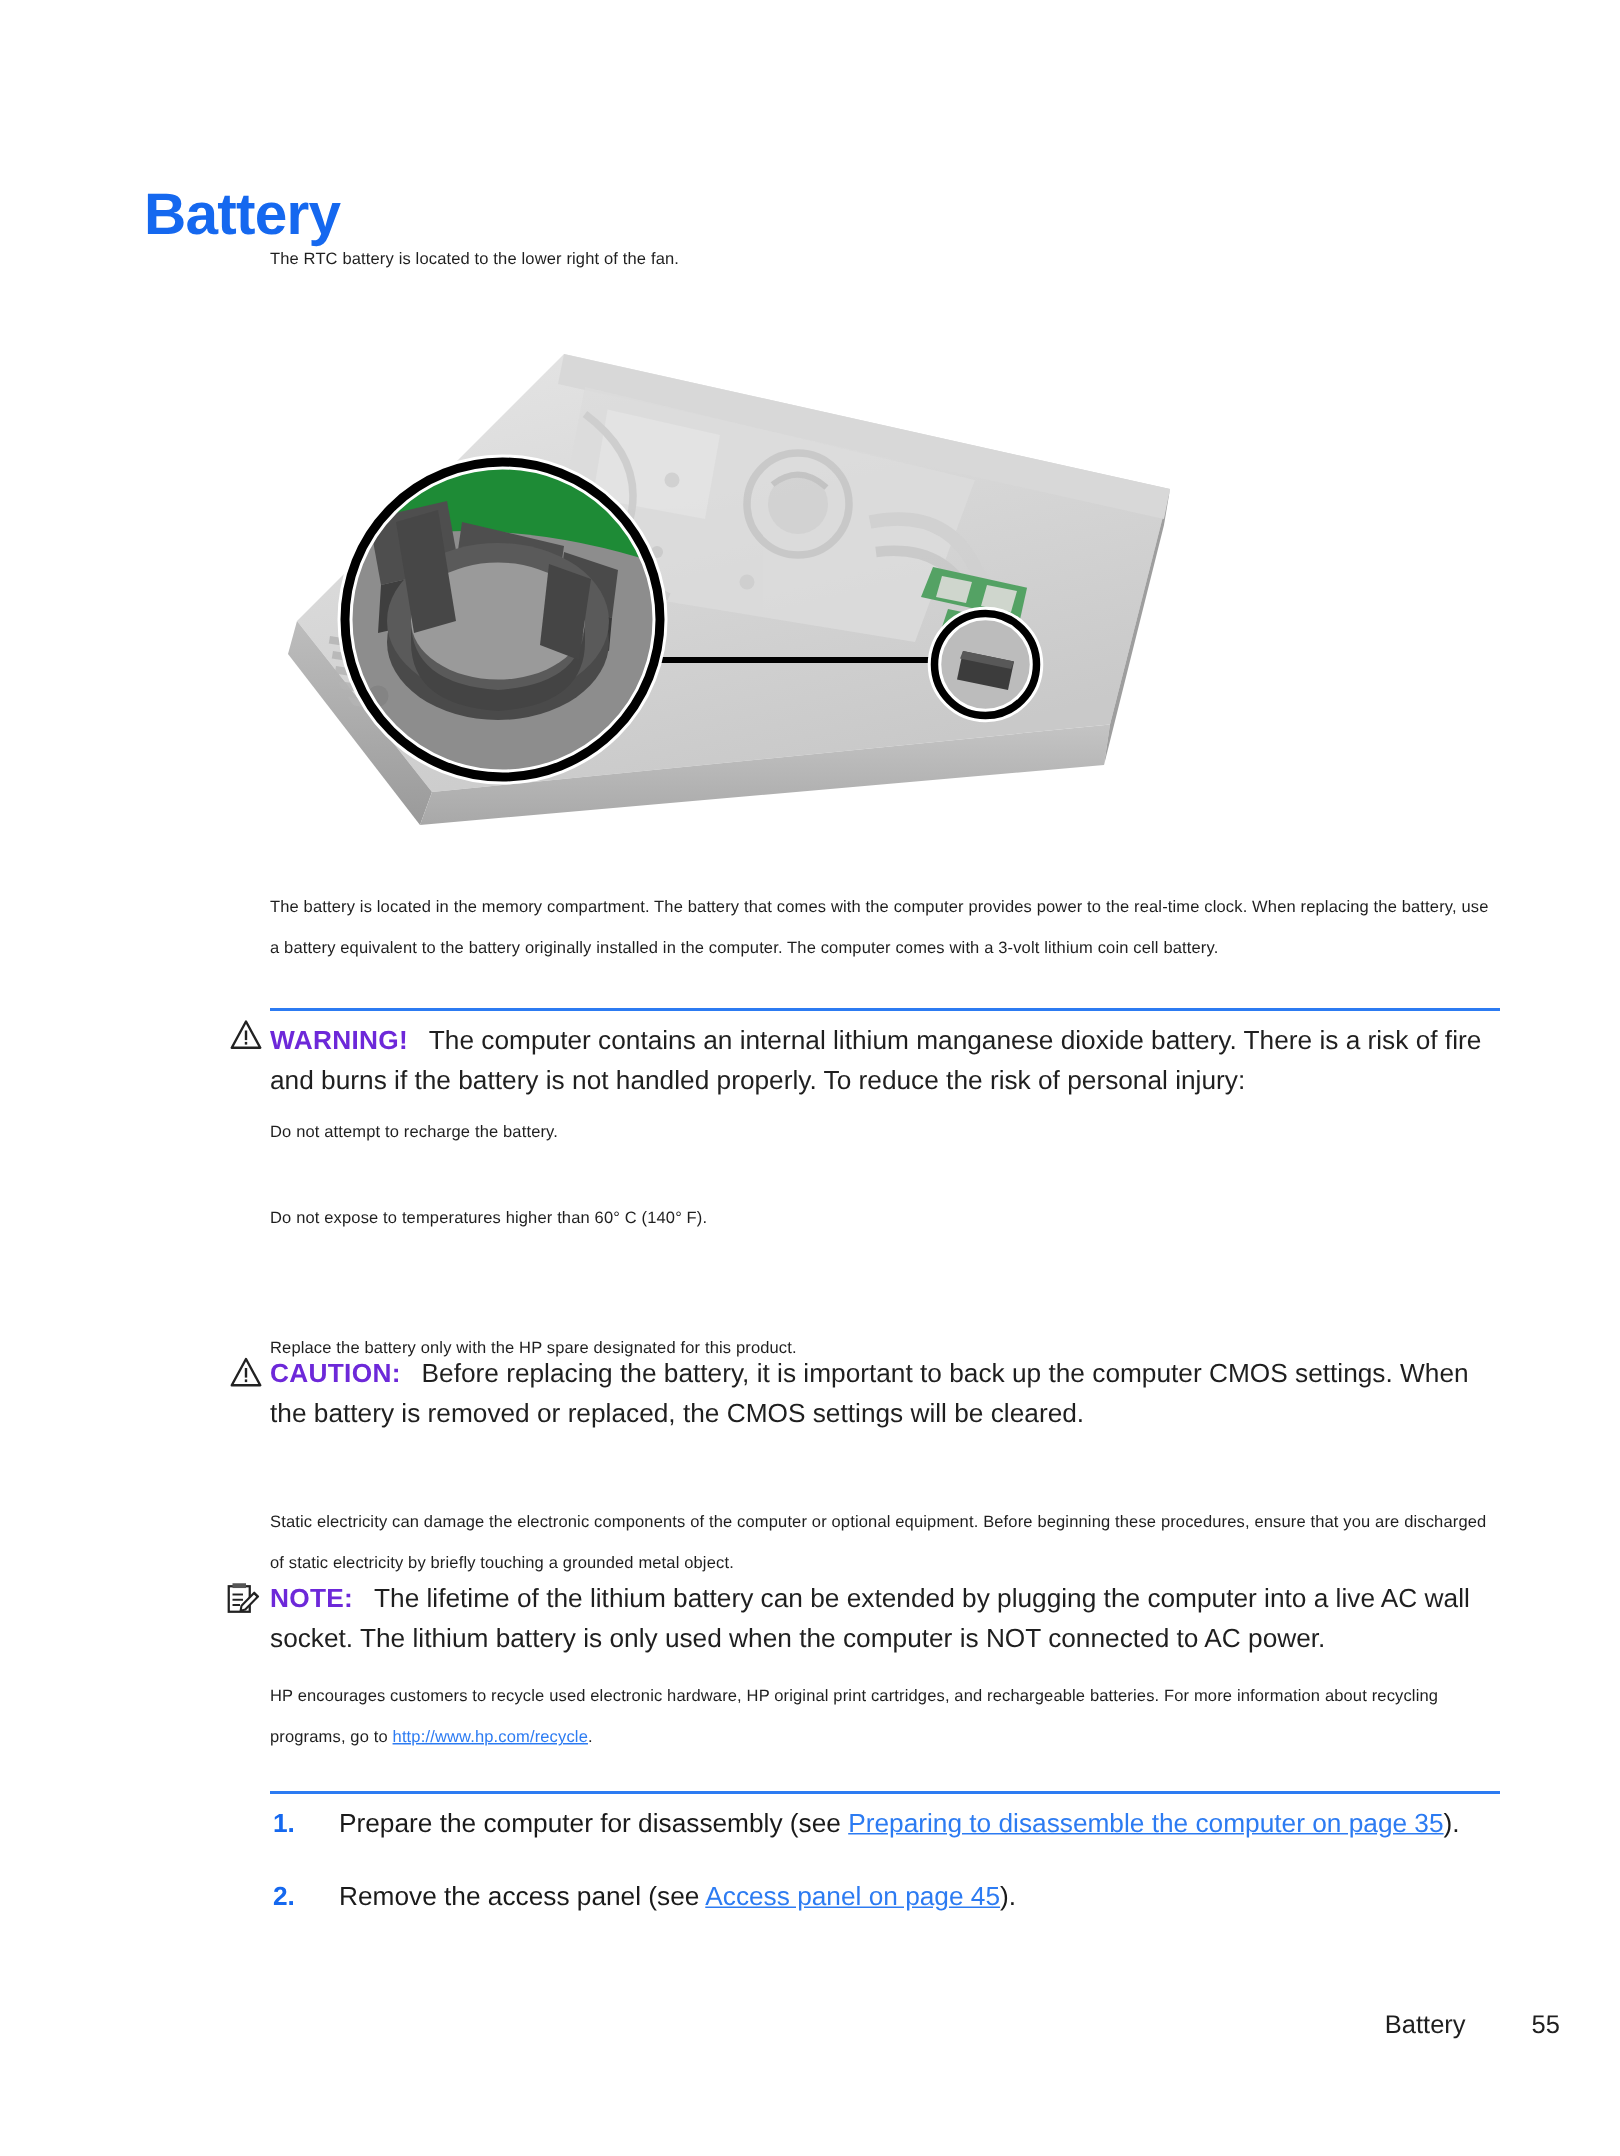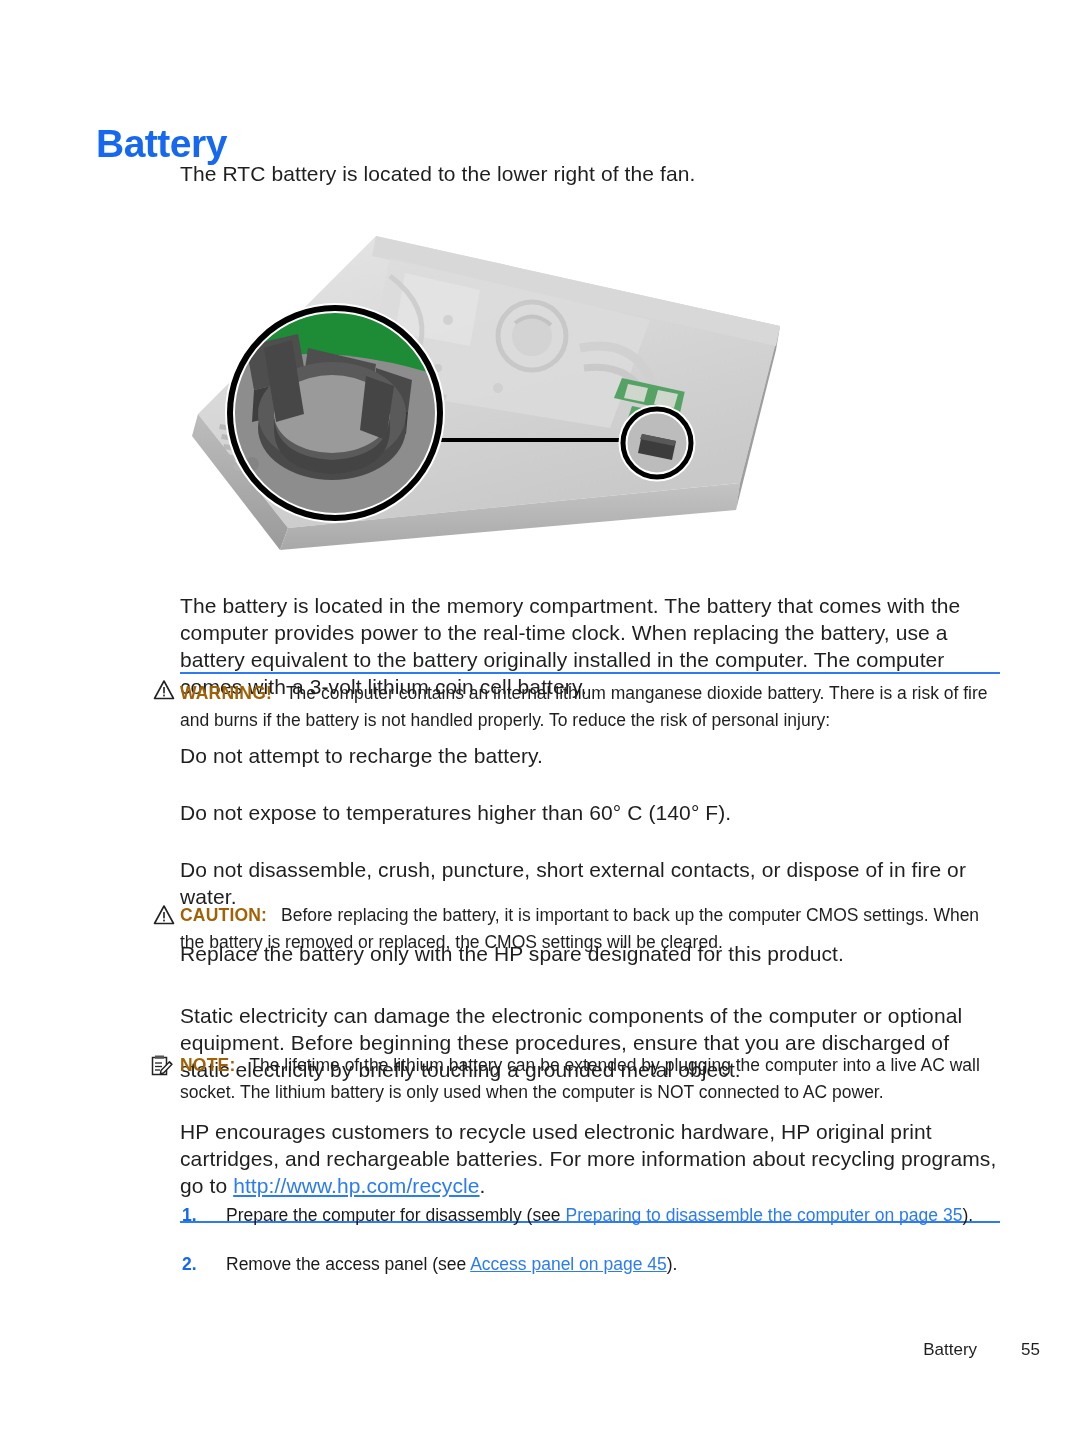--- a/index.html
+++ b/index.html
@@ -39,21 +39,21 @@
   
   .content {
     position: absolute;
     left: 180px;
     top: 160px;
     width: 820px;
   }
 
   p.body {
     margin: 0 0 0 0;
-    font-size: 21px;
+    font-size: 11px;
     line-height: 27px;
     color: #1f1f1f;
     letter-spacing: 0.1px;
   }
 
   .gap-sm { height: 22px; }
   .gap-md { height: 30px; }
 
   
   .figure-wrap {
@@ -82,21 +82,21 @@
     top: 7px;
     width: 22px;
     height: 22px;
   }
   .admon-body {
     font-size: 17.5px;
     line-height: 27px;
     color: #1f1f1f;
   }
   .admon-label {
-    color: #a16207;
+    color: #6d28d9;
     font-weight: bold;
     letter-spacing: 0.2px;
   }
   .admon-label + .admon-text { }
 
   
   a.xref {
     color: #2c7bf2;
     text-decoration: underline;
   }
@@ -300,21 +300,20 @@
         <span class="admon-text" style="margin-left:9px;">The computer contains an internal lithium manganese dioxide battery. There is a risk of fire and burns if the battery is not handled properly. To reduce the risk of personal injury:</span>
       </div>
     </div>
   </div>
 
   <div class="content" style="top:742px;">
     <p class="body">Do not attempt to recharge the battery.</p>
     <div class="gap-md"></div>
     <p class="body">Do not expose to temperatures higher than 60° C (140° F).</p>
     <div class="gap-md"></div>
-    <p class="body">Do not disassemble, crush, puncture, short external contacts, or dispose of in fire or water.</p>
     <div class="gap-md"></div>
     <p class="body">Replace the battery only with the HP spare designated for this product.</p>
   </div>
 
   <div class="content" style="top:902px;">
     <div class="admon">
       <span class="admon-icon" style="top:2px;">
         <svg width="22" height="22" viewBox="0 0 22 22">
           <path d="M11 2 L20.5 19.5 L1.5 19.5 Z" fill="none" stroke="#222" stroke-width="1.6" stroke-linejoin="round"></path>
           <rect x="10.2" y="8" width="1.6" height="6.4" fill="#222"></rect>

